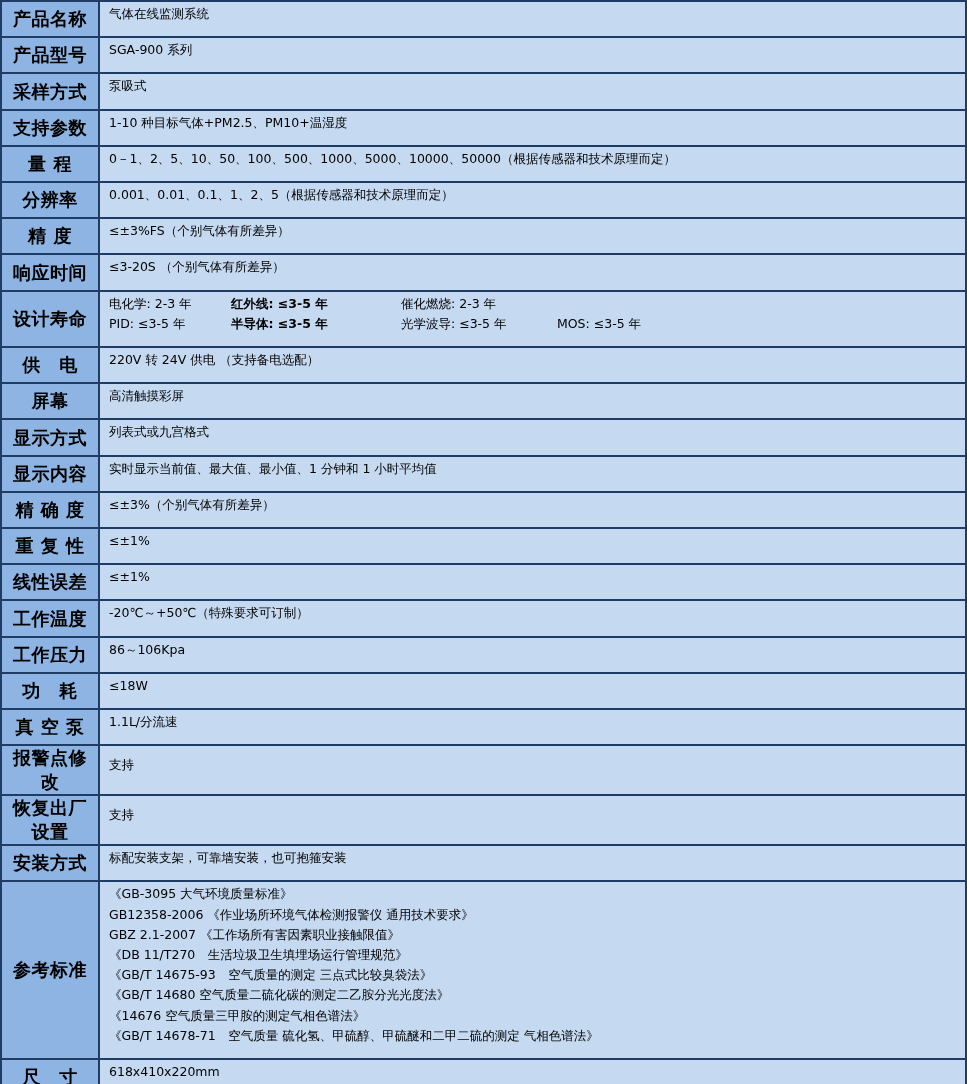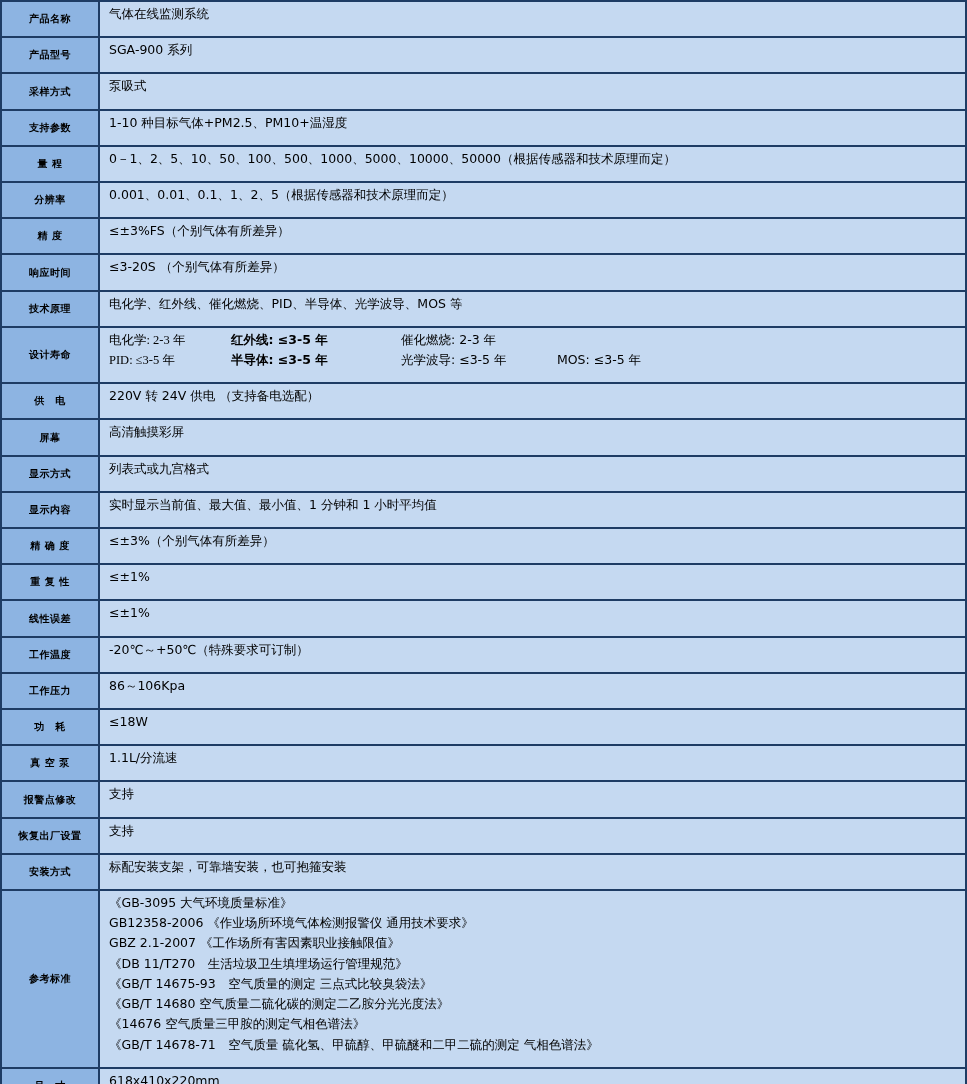--- a/index.html
+++ b/index.html
@@ -30,32 +30,32 @@
   col.c-label{width:98px;}
   tr.l1{height:31px;}
   tr.l2{height:41px;}
   tr.l8{height:165px;}
   td.label-cell{
     background:var(--label-bg);
     text-align:center;
     font-weight:bold;
     padding:0 2px;
     letter-spacing:0.5px;
-    font-size:10px;
+    font-size:18px;
   }
   td.value-cell{
     background:var(--value-bg);
     padding:2px 4px 12px 9px;
   }
   .value-line{
     line-height:20.2px;
     white-space:pre-wrap;
   }
   .seg{display:inline-block;}
-  .seg0{min-width:122px;font-family:Liberation Serif, serif;}
+  .seg0{min-width:122px;}
   .seg1{min-width:170px;font-weight:bold;}
   .seg2{min-width:156px;}
 </style>
 </head>
 <body>
 
 <table class="spec">
   <colgroup>
     <col class="c-label">
     <col class="c-value">
@@ -102,26 +102,20 @@
         <td class="value-cell">
           <div class="value-line">≤±3%FS（个别气体有所差异）</div>
         </td>
       </tr>
       <tr class="l1">
         <td class="label-cell">响应时间</td>
         <td class="value-cell">
           <div class="value-line">≤3-20S （个别气体有所差异）</div>
         </td>
       </tr>
-      <tr class="l1">
-        <td class="label-cell">技术原理</td>
-        <td class="value-cell">
-          <div class="value-line">电化学、红外线、催化燃烧、PID、半导体、光学波导、MOS 等</div>
-        </td>
-      </tr>
       <tr class="l2">
         <td class="label-cell">设计寿命</td>
         <td class="value-cell">
           <div class="value-line"><span class="seg seg0">电化学: 2-3 年</span><span class="seg seg1">红外线: ≤3-5 年</span><span class="seg seg2">催化燃烧: 2-3 年</span></div>
           <div class="value-line"><span class="seg seg0">PID: ≤3-5 年</span><span class="seg seg1">半导体: ≤3-5 年</span><span class="seg seg2">光学波导: ≤3-5 年</span><span class="seg seg3">MOS: ≤3-5 年</span></div>
         </td>
       </tr>
       <tr class="l1">
         <td class="label-cell">供　电</td>
         <td class="value-cell">

